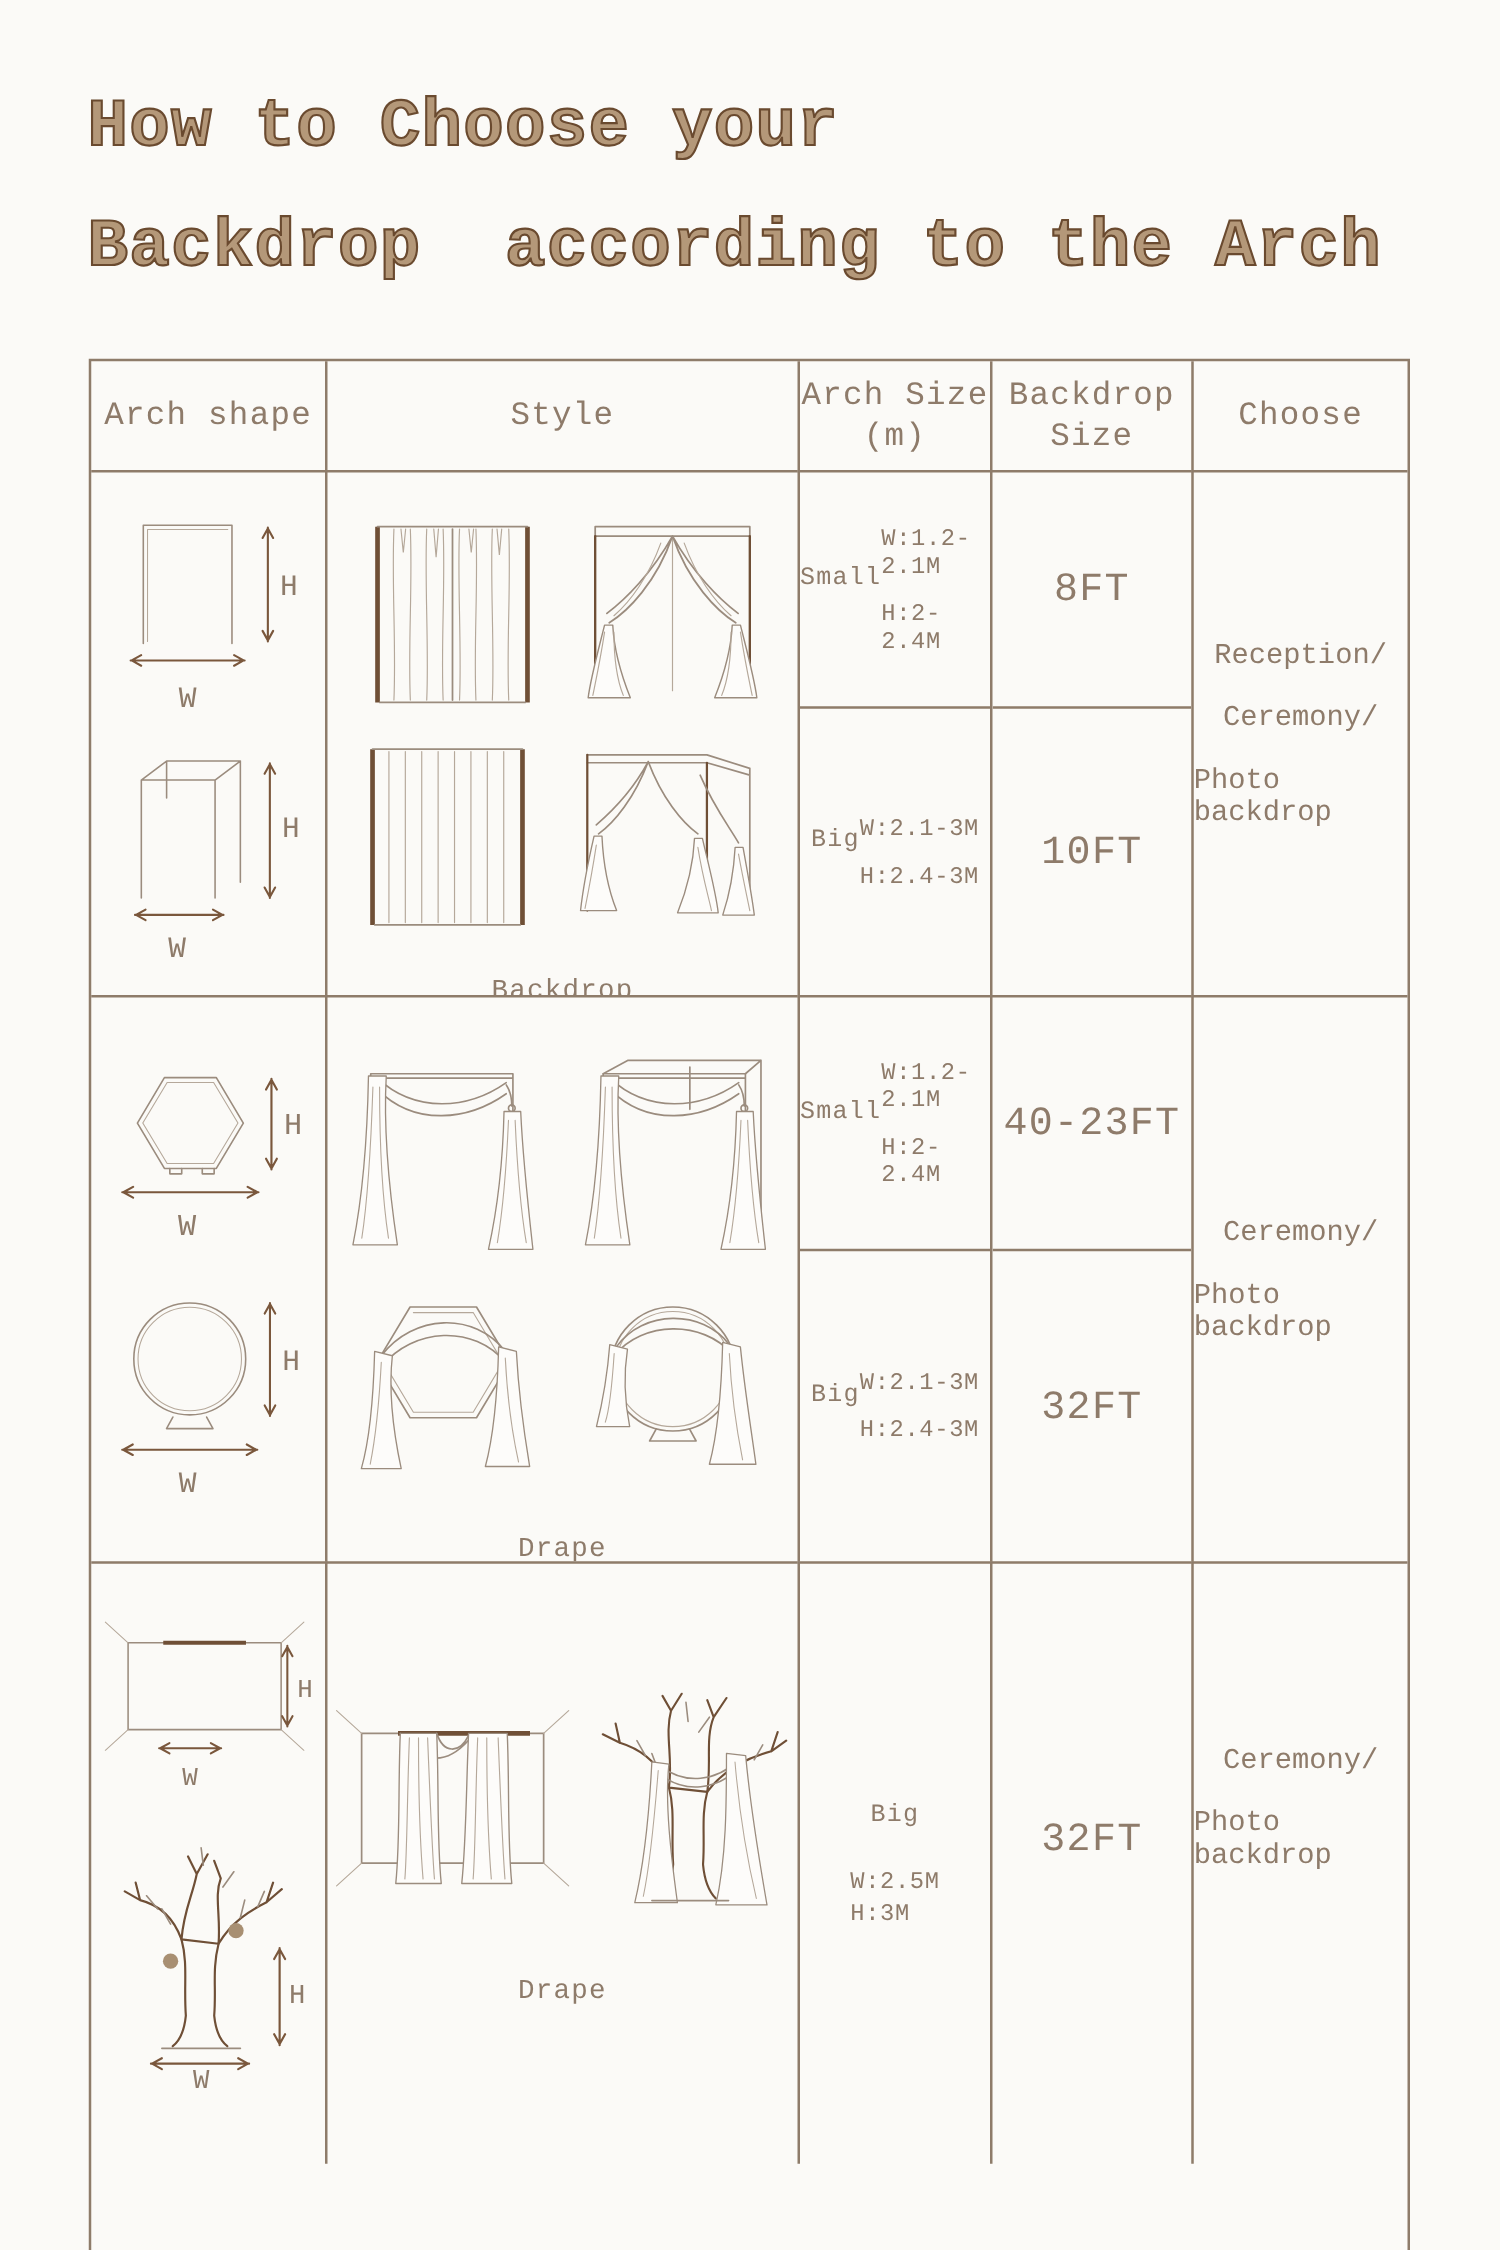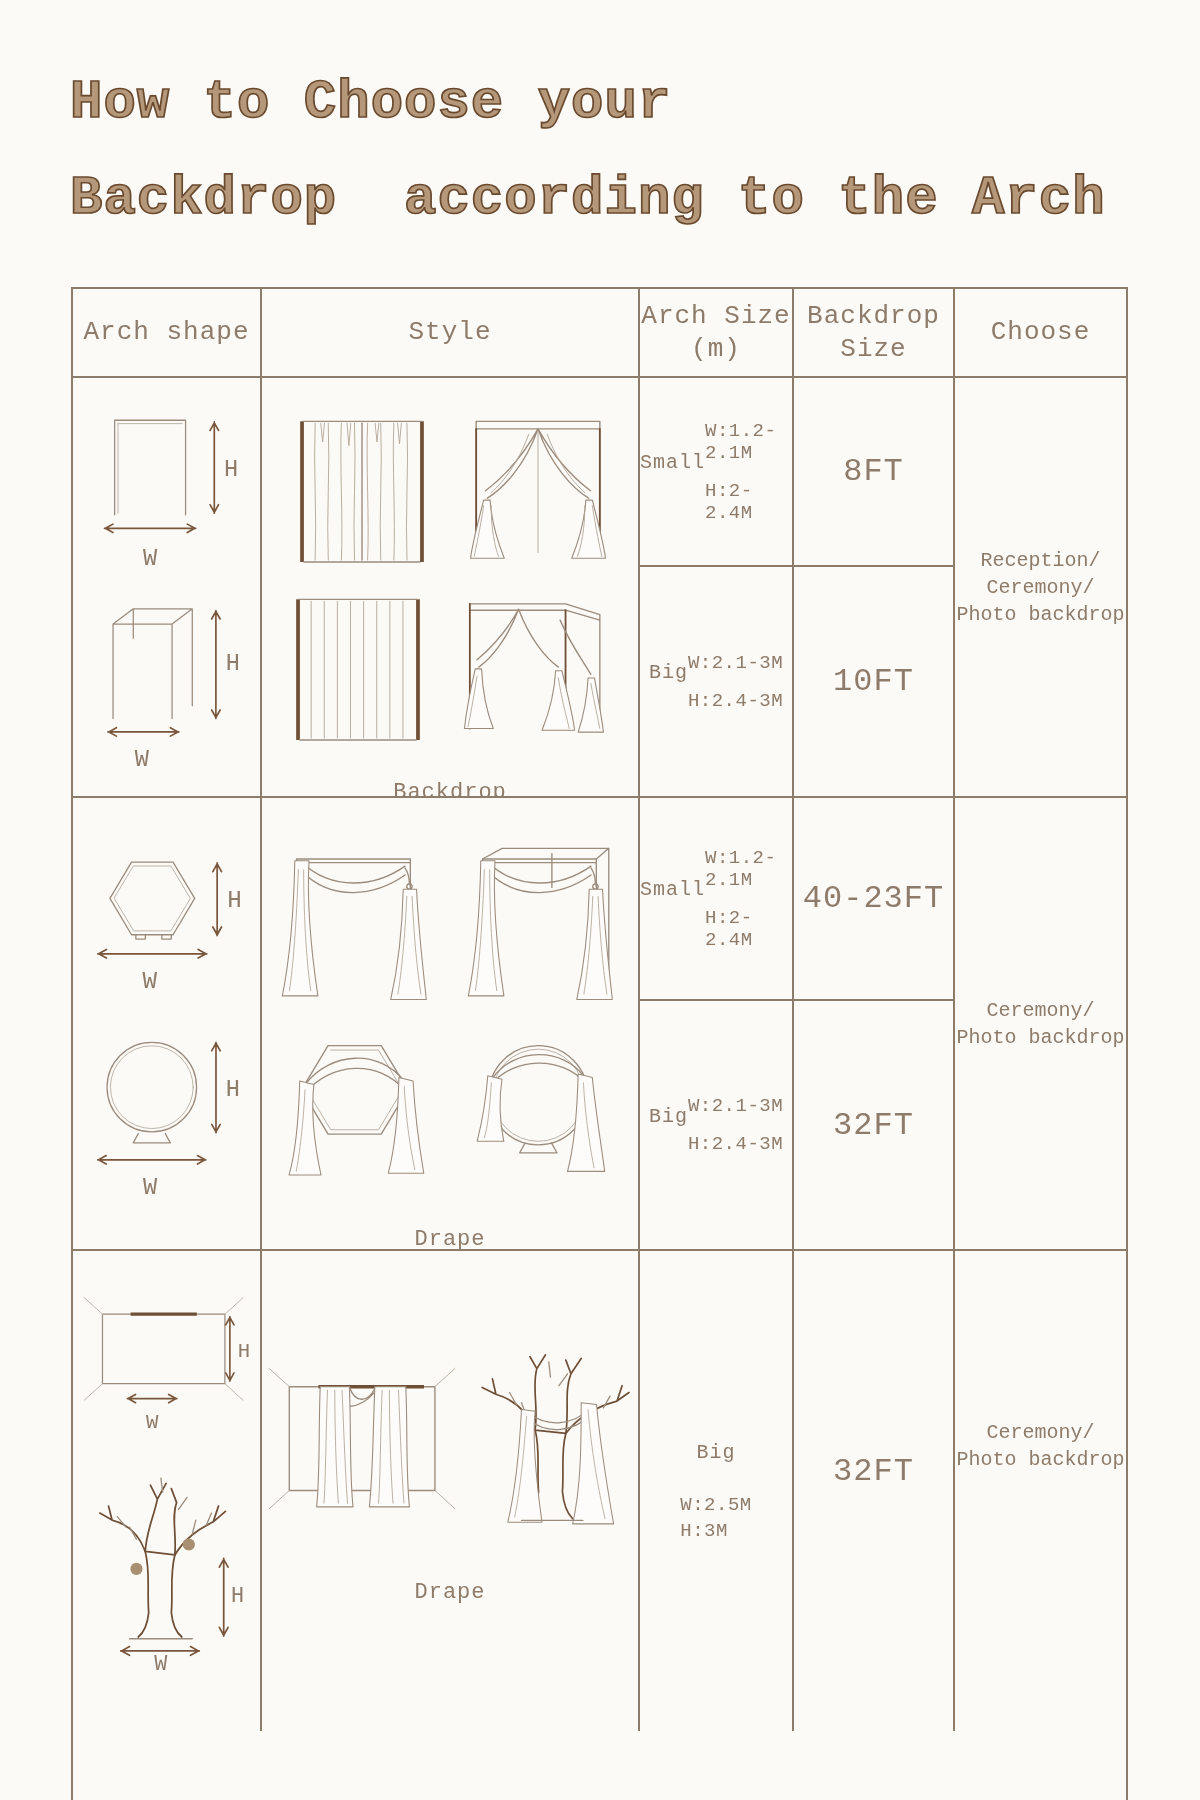--- a/index.html
+++ b/index.html
@@ -39,21 +39,21 @@
   .sub{width:100%;display:flex;flex-direction:row;align-items:center;justify-content:center}
   .sub.first{border-bottom:2px solid var(--bd)}
   .g1 .sub.first{height:189px}
   .g1 .sub.second{flex:1}
   .g2 .sub.first{height:203px}
   .g2 .sub.second{flex:1}
 
   .sizeclass{font-size:20px;letter-spacing:1px;margin-bottom:18px}
   .dims{display:flex;flex-direction:column;align-items:flex-start;gap:16px;font-size:19px;letter-spacing:.5px}
   .bsize{font-size:32px;letter-spacing:1px}
-  .scene{display:flex;flex-direction:column;align-items:center;gap:4px;font-size:20px}
+  .scene{display:flex;flex-direction:column;align-items:center;gap:24px;font-size:23px}
   .scene.row3{padding-bottom:90px}
   .bsize-wrap-row3{padding-bottom:40px}
 
   .shapecell{justify-content:center;gap:18px}
   .stylecell{justify-content:flex-start}
   .pair{display:flex;justify-content:center;align-items:flex-end;gap:26px;width:100%}
   .stylelabel{font-size:22px;letter-spacing:1px}
 
   
   .ln{fill:none;stroke:var(--ink);stroke-width:1.5;stroke-linecap:round;stroke-linejoin:round}

